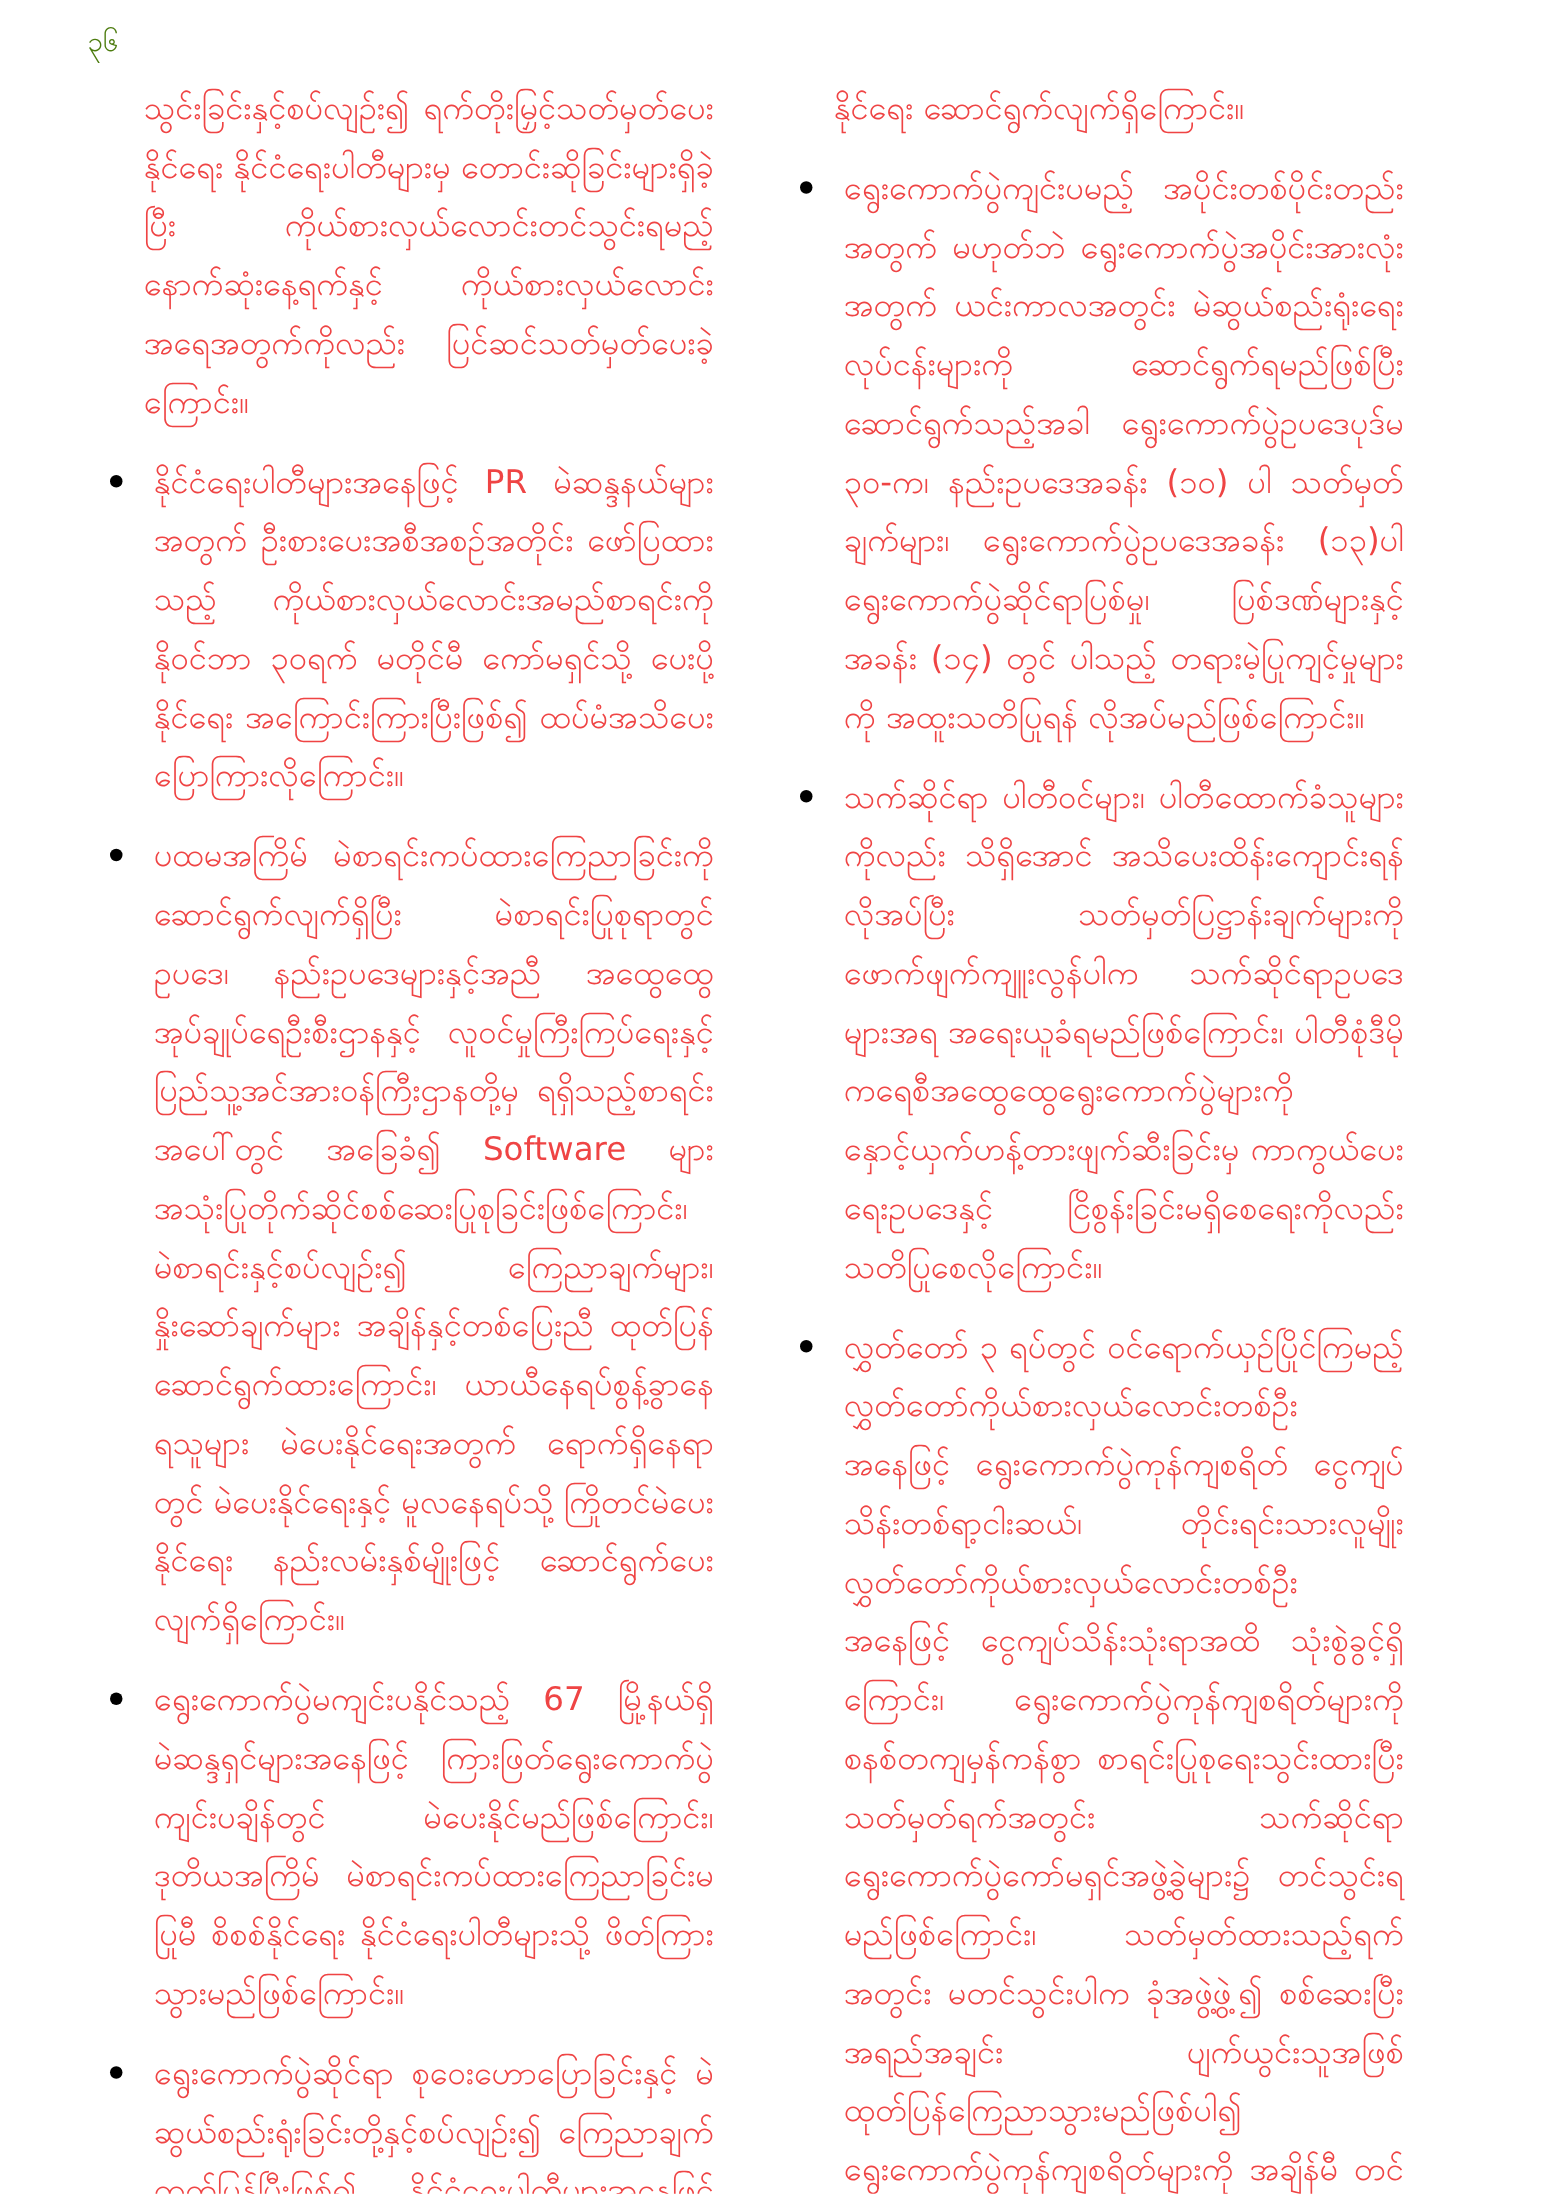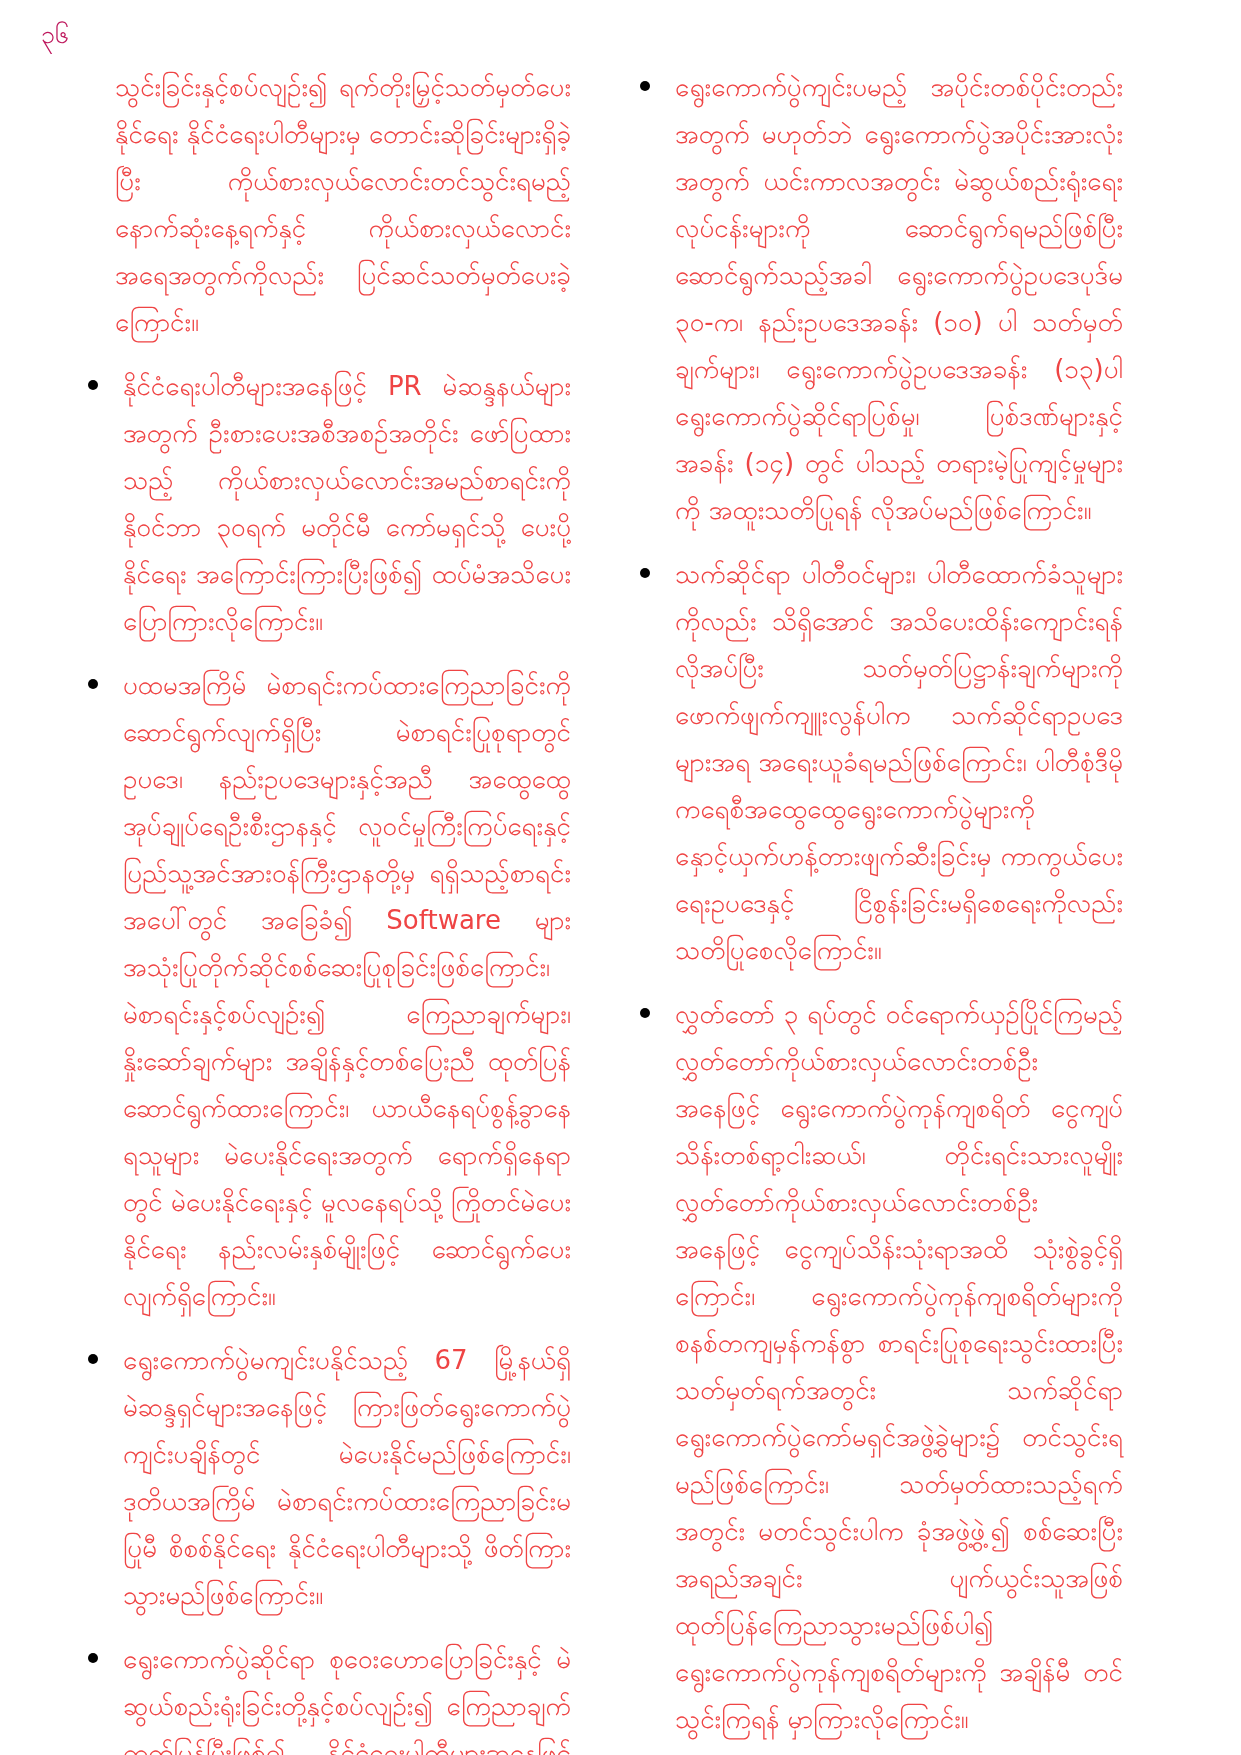--- a/index.html
+++ b/index.html
@@ -10,25 +10,25 @@
   body {
     position: relative;
     width: 1241px;
     height: 1755px;
     overflow: hidden;
     font-family: "DejaVu Sans", sans-serif;
     color: #121212;
   }
   .page-number {
     position: absolute;
-    left: 41px;
+    left: 70px;
     top: 18px;
-    font-size: 25px;
+    font-size: 22px;
     line-height: 34px;
-    color: #be185d;
+    color: #4d7c0f;
   }
   .column {
     position: absolute;
     top: 64px;
     width: 486px;
   }
   .column.left  { left: 85px;  }
   .column.right { left: 637px; }
   .para-block {
     position: relative;
@@ -89,20 +89,23 @@
 
   <div class="para-block bullet runover">
     <span class="bullet-dot"></span>
     <div class="para-text">ရွေးကောက်ပွဲဆိုင်ရာ စုဝေးဟောပြောခြင်းနှင့် မဲဆွယ်စည်းရုံးခြင်းတို့နှင့်စပ်လျဉ်း၍ ကြေညာချက် ထုတ်ပြန်ပြီးဖြစ်၍ နိုင်ငံရေးပါတီများအနေဖြင့် ပါတီ၏ မူဝါဒ၊ သဘောထား၊ လုပ်ငန်းစဉ် စသည်တို့ကို နိုင်ငံပိုင်ရေဒီယိုနှင့် ရုပ်မြင်သံကြားအစီအစဉ်များမှ ဟောပြောတင်ပြ</div>
   </div>
 
 </div>
 
 <div class="column right">
 
+  <div class="para-block plain">
+    <div class="para-text">နိုင်ရေး ဆောင်ရွက်လျက်ရှိကြောင်း။</div>
+  </div>
 
   <div class="para-block bullet">
     <span class="bullet-dot"></span>
     <div class="para-text">ရွေးကောက်ပွဲကျင်းပမည့် အပိုင်းတစ်ပိုင်းတည်းအတွက် မဟုတ်ဘဲ ရွေးကောက်ပွဲအပိုင်းအားလုံးအတွက် ယင်းကာလအတွင်း မဲဆွယ်စည်းရုံးရေးလုပ်ငန်းများကို ဆောင်ရွက်ရမည်ဖြစ်ပြီး ဆောင်ရွက်သည့်အခါ ရွေးကောက်ပွဲဥပဒေပုဒ်မ ၃၀-က၊ နည်းဥပဒေအခန်း (၁၀) ပါ သတ်မှတ်ချက်များ၊ ရွေးကောက်ပွဲဥပဒေအခန်း (၁၃)ပါ ရွေးကောက်ပွဲဆိုင်ရာပြစ်မှု၊ ပြစ်ဒဏ်များနှင့် အခန်း (၁၄) တွင် ပါသည့် တရားမဲ့ပြုကျင့်မှုများကို အထူးသတိပြုရန် လိုအပ်မည်ဖြစ်ကြောင်း။</div>
   </div>
 
   <div class="para-block bullet">
     <span class="bullet-dot"></span>
     <div class="para-text">သက်ဆိုင်ရာ ပါတီဝင်များ၊ ပါတီထောက်ခံသူများကိုလည်း သိရှိအောင် အသိပေးထိန်းကျောင်းရန် လိုအပ်ပြီး သတ်မှတ်ပြဋ္ဌာန်းချက်များကို ဖောက်ဖျက်ကျူးလွန်ပါက သက်ဆိုင်ရာဥပဒေများအရ အရေးယူခံရမည်ဖြစ်ကြောင်း၊ ပါတီစုံဒီမိုကရေစီအထွေထွေရွေးကောက်ပွဲများကို နှောင့်ယှက်ဟန့်တားဖျက်ဆီးခြင်းမှ ကာကွယ်ပေးရေးဥပဒေနှင့် ငြိစွန်းခြင်းမရှိစေရေးကိုလည်း သတိပြုစေလိုကြောင်း။</div>
   </div>

